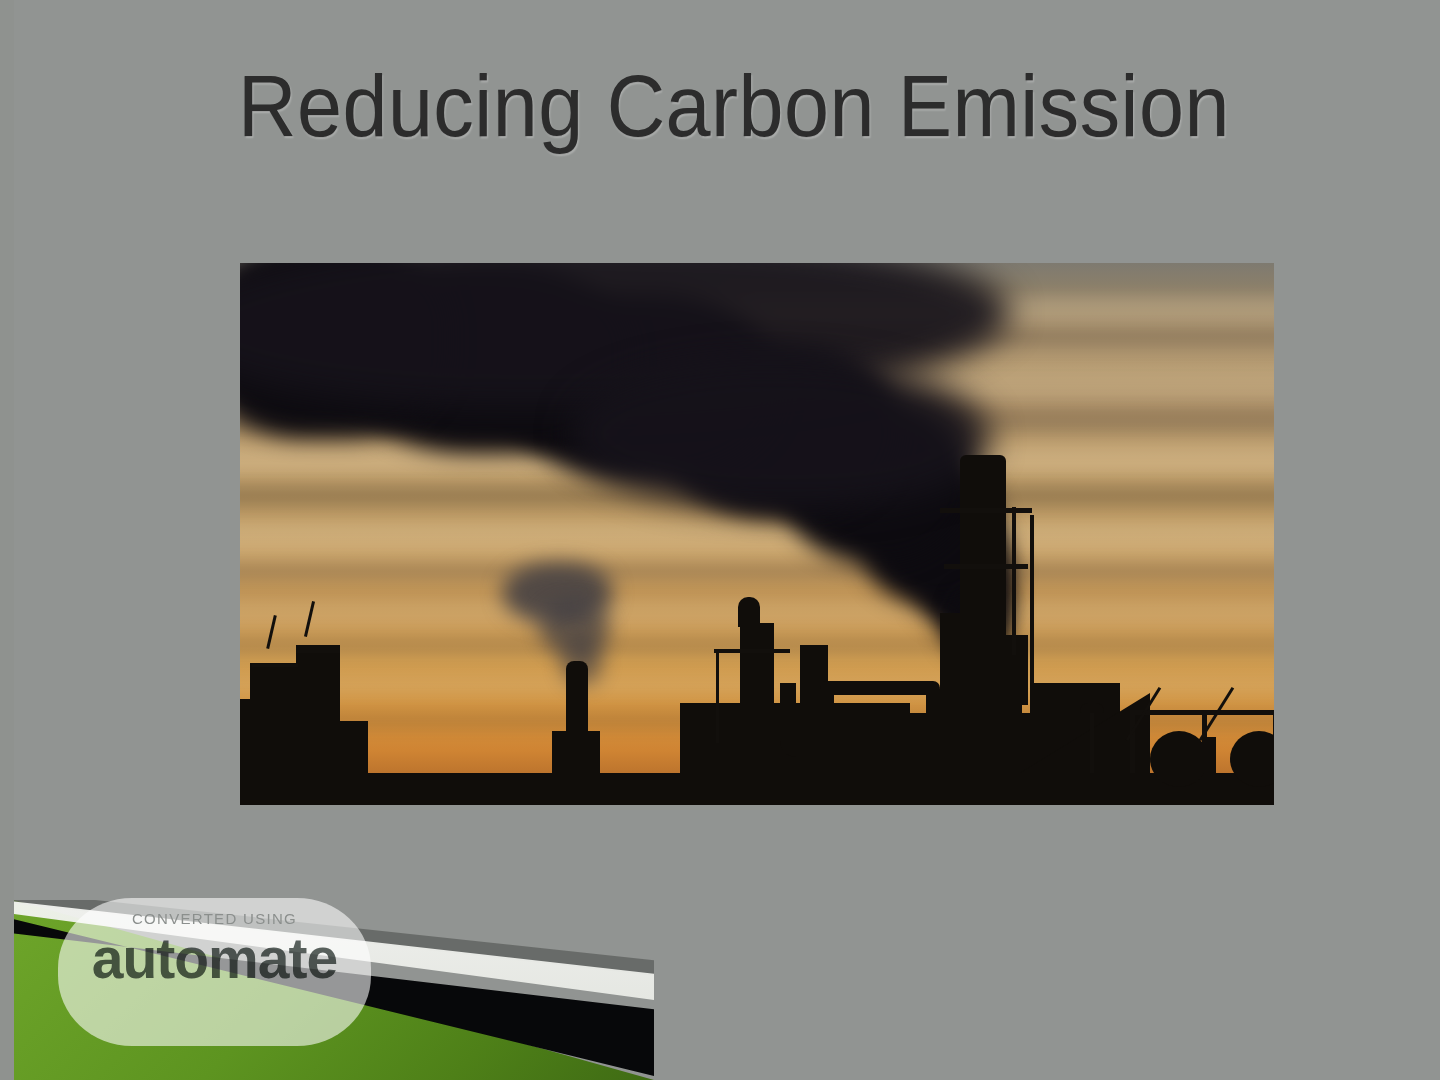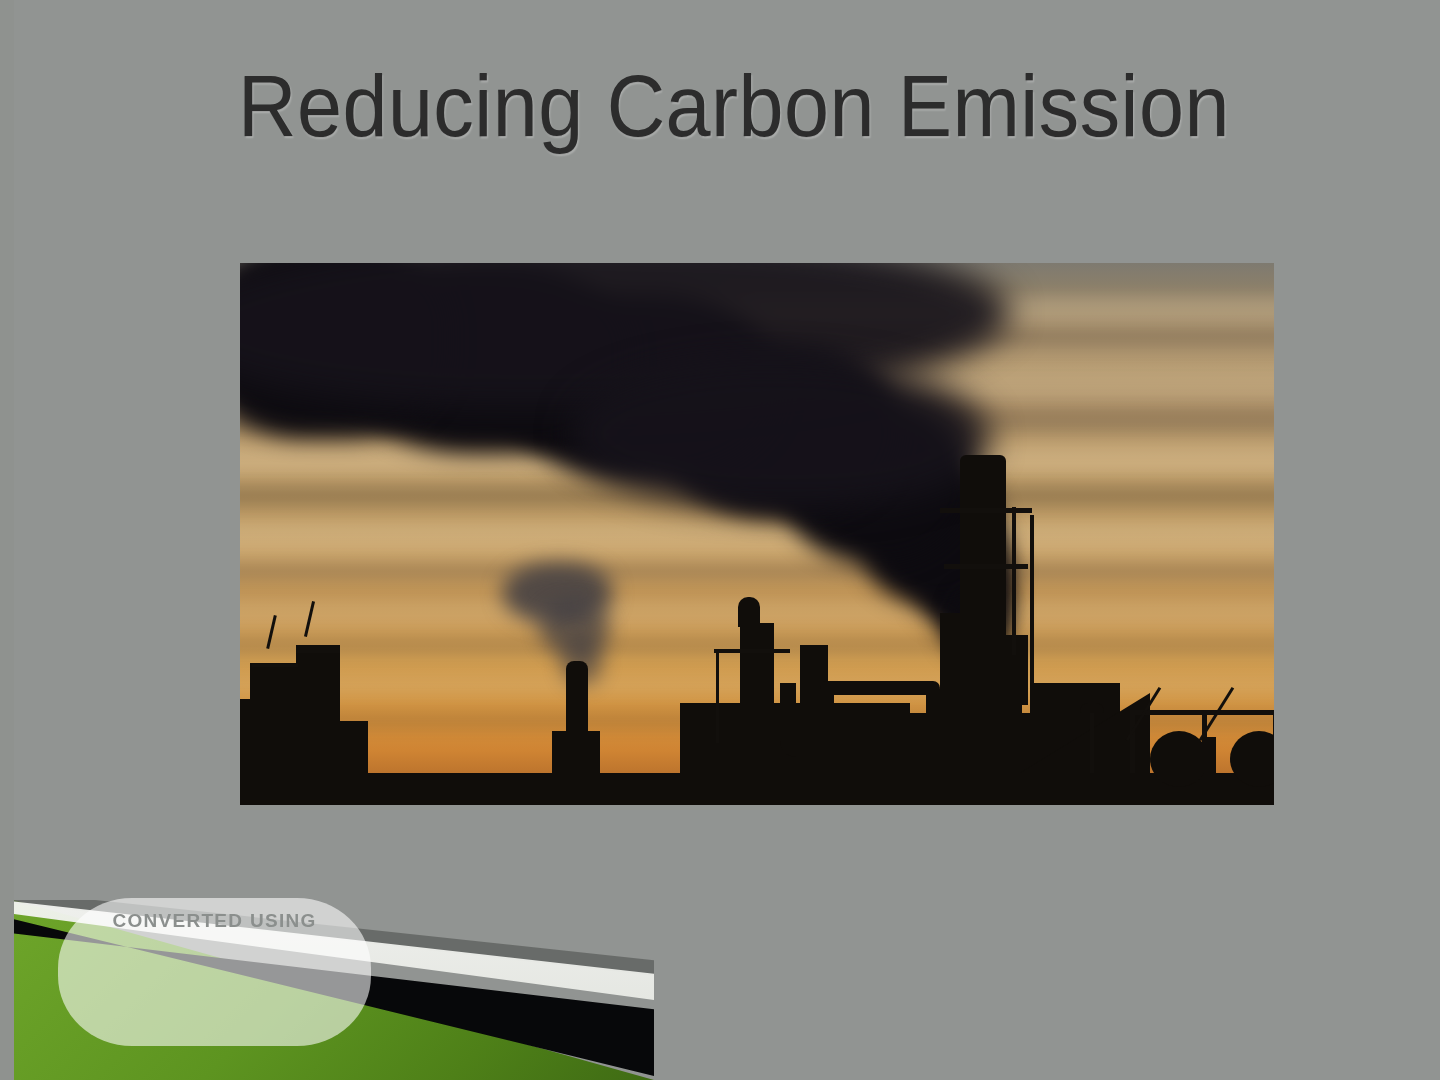--- a/index.html
+++ b/index.html
@@ -162,22 +162,22 @@
     border-radius: 74px / 70px;
     background: rgba(255,255,255,0.58);
     display: flex;
     flex-direction: column;
     align-items: center;
     justify-content: flex-start;
     padding-top: 13px;
     box-sizing: border-box;
   }
   #wm-top {
-    font-size: 19px;
-    font-weight: bold;
+    font-size: 15px;
+    font-weight: normal;
     letter-spacing: 1.3px;
     color: #8b8f8d;
     line-height: 1;
   }
   #wm-mid {
     font-size: 57px;
     font-weight: bold;
     letter-spacing: -1px;
     color: #5b6360;
     line-height: 0.96;
@@ -295,15 +295,16 @@
 
   <div id="diagonal">
     <div class="band band-green"></div>
     <div class="band band-gray"></div>
     <div class="band band-white"></div>
     <div class="band band-black"></div>
   </div>
 
   <div id="watermark">
     <div id="wm-top">CONVERTED USING</div>
+    <div id="wm-mid">automate</div>
   </div>
 
 </div>
 
 </body></html>

